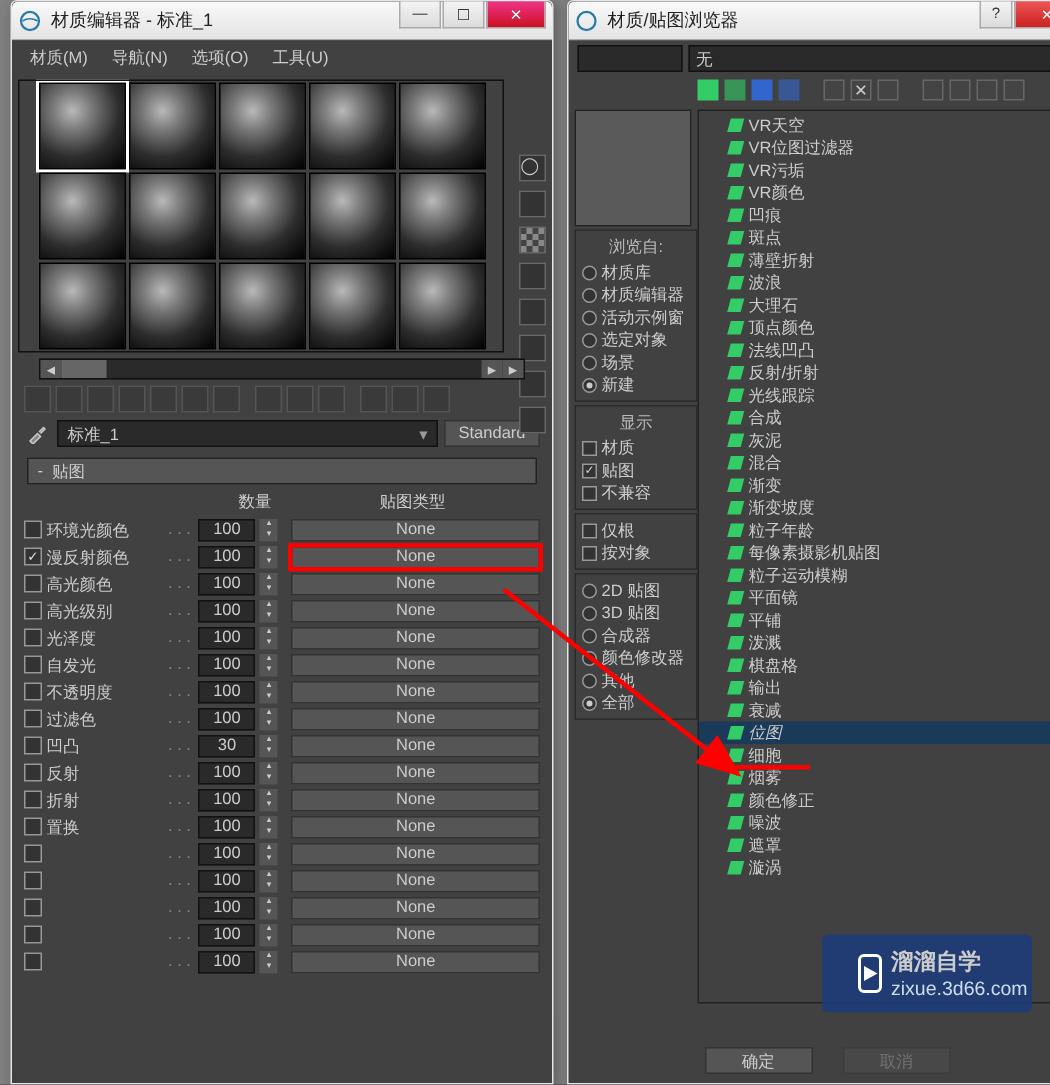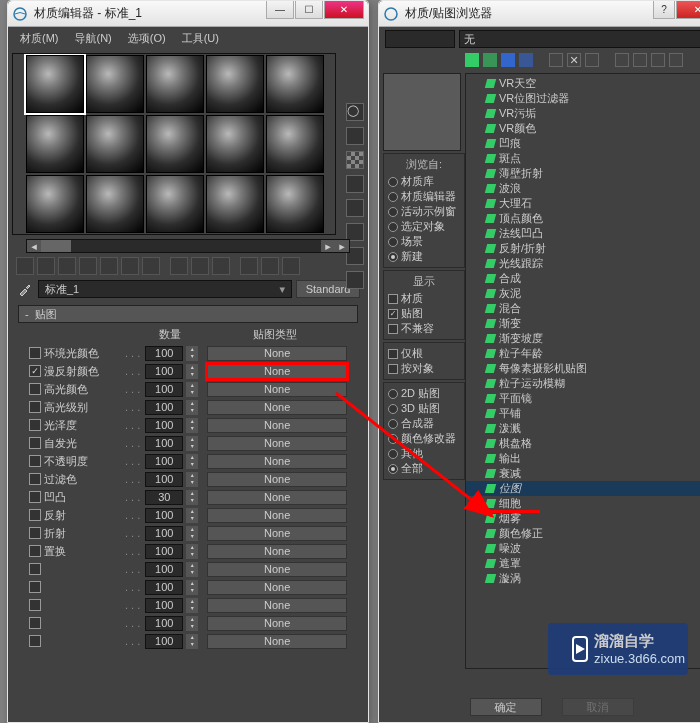--- a/index.html
+++ b/index.html
@@ -42,21 +42,21 @@
 .dropper { width:18px;height:18px; display:flex;align-items:center;justify-content:center; }
 .namesel { flex:1; height:18px; background:#2a2a2a; border:1px solid #111; padding:0 6px; display:flex; align-items:center; }
 .namesel::after{content:"▾"; margin-left:auto; color:#999;}
 .stdbtn { width:64px;height:18px;background:#555;border:1px solid #333;display:flex;align-items:center;justify-content:center; }
 
 .rollhdr { height:18px; background:#555; border:1px solid #222; display:flex; align-items:center; padding:0 6px; margin:4px 10px 2px 10px; }
 .rollhdr::before{content:"-"; color:#ccc; margin-right:6px;}
 .colhdr { display:flex; padding:2px 10px; }
 .colhdr .c1{width:130px;} .colhdr .c2{width:44px;text-align:center;} .colhdr .c3{flex:1;text-align:center;}
 
-.maprow { display:flex; align-items:center; height:18px; padding:0 21px; gap:3px; }
+.maprow { display:flex; align-items:center; height:18px; padding:0 8px; gap:3px; }
 .maprow .cb { width:12px;height:12px;border:1px solid #999;background:#333;display:flex;align-items:center;justify-content:center;font-size:9px;line-height:1;}
 .maprow .cb.on::after{content:"✓";color:#ddd;}
 .maprow .lbl { width:78px; white-space:nowrap; overflow:hidden; }
 .maprow .dots{color:#888;}
 .maprow .spin { width:38px;height:15px;background:#2a2a2a;border:1px solid #111;text-align:center; margin-left:2px;}
 .maprow .spinbtn{width:12px;height:15px;background:#555;display:flex;flex-direction:column;}
 .maprow .spinbtn div{flex:1;font-size:6px;text-align:center;line-height:1;}
 .maprow .nonebtn { flex:1;height:15px;background:#555;border:1px solid #333;text-align:center;line-height:13px;margin-left:6px; }
 
 .redbox { outline:3px solid #f00; outline-offset:-1px; }

